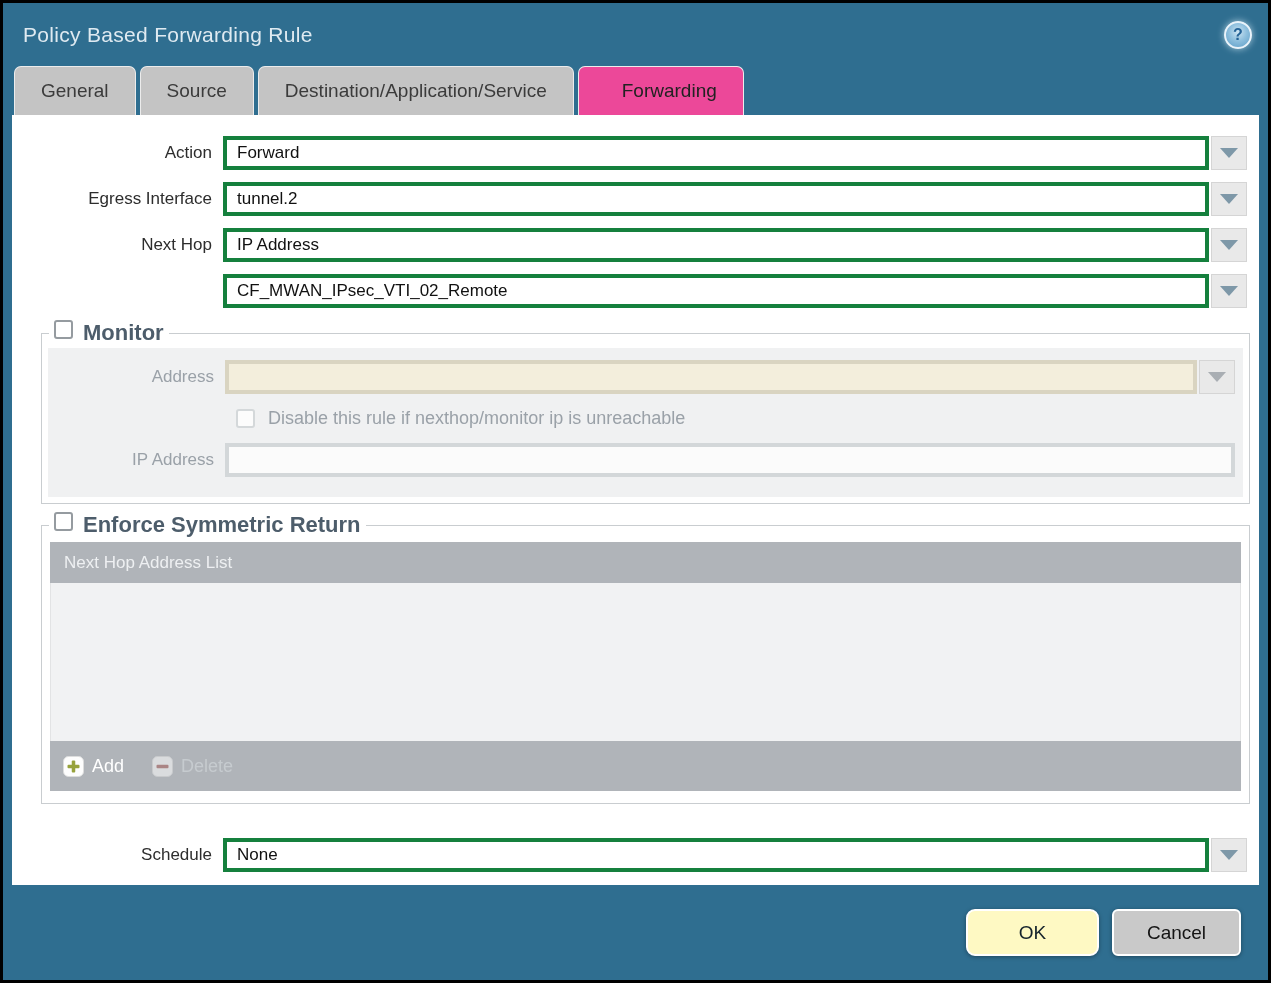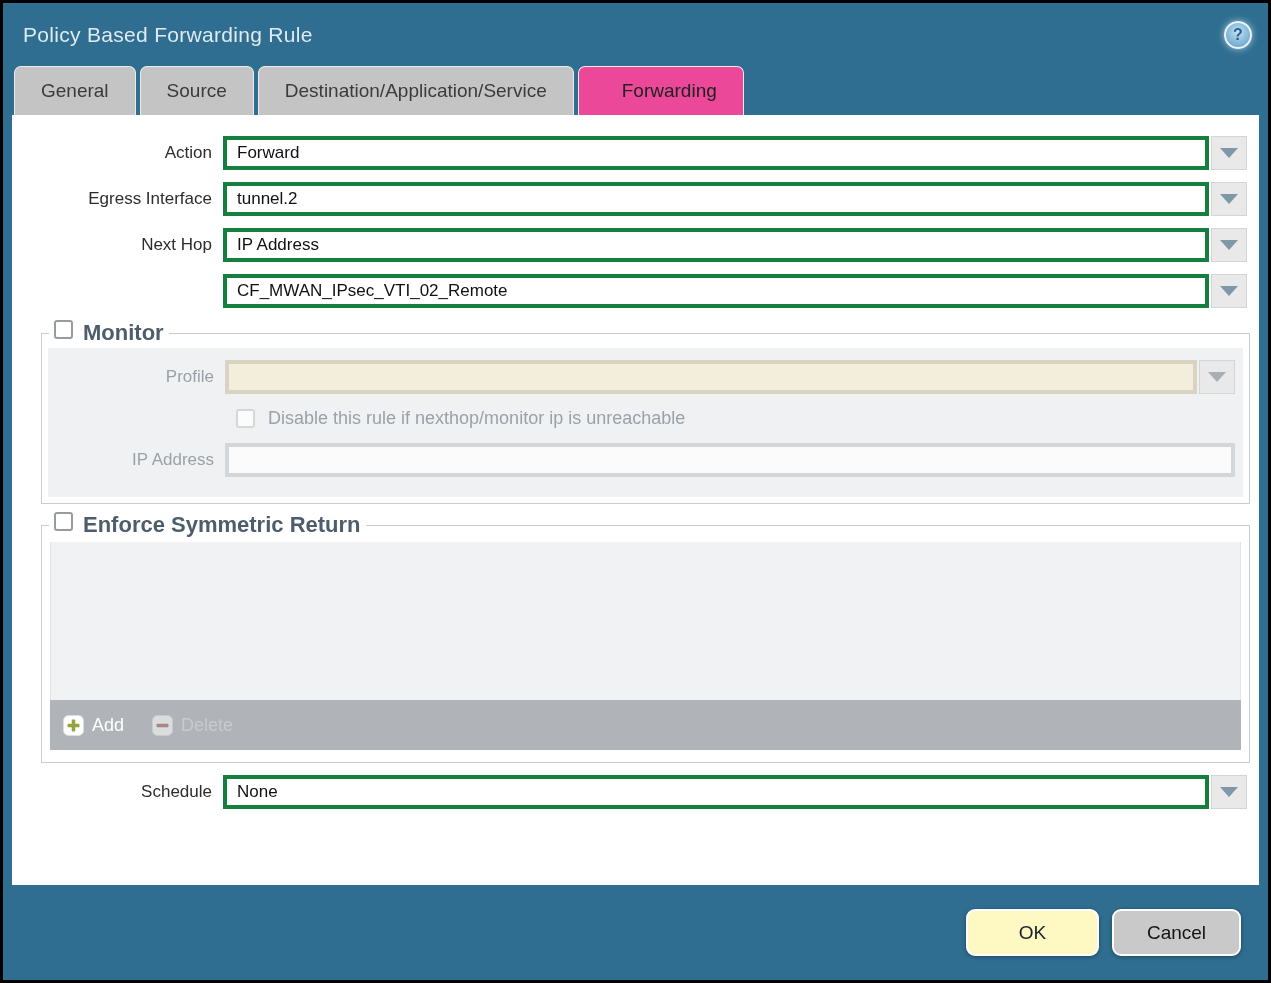--- a/index.html
+++ b/index.html
@@ -94,34 +94,34 @@
     height: 41px; background: #b0b4b9; color: #eef0f2; font-size: 17px;
     display: flex; align-items: center; padding-left: 14px;
   }
   .nh-tbody { height: 158px; background: #f1f2f3; border-left: 1px solid #e2e3e4; border-right: 1px solid #e2e3e4; }
   .nh-tfoot { height: 50px; background: #b0b4b9; display: flex; align-items: center; padding-left: 13px; gap: 28px; }
   .tool { display: flex; align-items: center; gap: 8px; cursor: pointer; }
   .tool.disabled { cursor: default; }
   .tool-label { font-size: 18px; color: #ffffff; }
   .tool.disabled .tool-label { color: #c6cbcf; }
   
-  .schedule-row { margin-top: 12px; }
+  .schedule-row { margin-top: 34px; }
   
   .footerbar {
     position: absolute; left: 0; right: 0; bottom: 0; height: 95px;
     display: flex; align-items: center; justify-content: flex-end;
     padding-right: 27px; gap: 13px;
   }
   .btn {
     height: 47px; border-radius: 9px; border: 2px solid #ffffff;
     font-size: 19px; font-family: inherit; cursor: pointer;
     box-shadow: 0 1px 4px rgba(0,0,0,.35);
   }
   .btn-ok { width: 133px; background: #fef9c3; color: #15232b; }
-  .btn-cancel { width: 129px; background: #c9c9c9; color: #141414; }
+  .btn-cancel { width: 129px; background: #c9c9c9; color: #141414; border-radius: 6px; }
 </style>
 </head>
 <body>
 
 <div class="dialog">
 
   <div class="titlebar">
     <div class="title">Policy Based Forwarding Rule</div>
     <div class="help">
       <span>?</span>
@@ -177,21 +177,21 @@
       </div>
     </div>
 
     <fieldset>
       <legend>
         <span class="checkbox"></span>
         <span>Monitor</span>
       </legend>
       <div class="monitor-body">
         <div class="row">
-          <div class="row-label">Profile</div>
+          <div class="row-label">Address</div>
           <div class="combo">
             <input class="field beige" type="text" disabled="" value="" style="">
             <div class="dd disabled">
               <span class="dd-arrow"></span>
             </div>
           </div>
         </div>
         <div class="disable-row">
           <span class="checkbox disabled"></span>
           <span class="disable-label">Disable this rule if nexthop/monitor ip is unreachable</span>
@@ -204,20 +204,23 @@
         </div>
       </div>
     </fieldset>
 
     <fieldset>
       <legend>
         <span class="checkbox"></span>
         <span>Enforce Symmetric Return</span>
       </legend>
       <div class="nh-table">
+        <div class="nh-thead">
+          <span>Next Hop Address List</span>
+        </div>
         <div class="nh-tbody"></div>
         <div class="nh-tfoot">
           <div class="tool">
             <svg width="21" height="21" viewBox="0 0 21 21">
               <rect x="0.5" y="0.5" width="20" height="20" rx="5" fill="#fdfdfd" stroke="#dcdddd"></rect>
               <rect x="4.5" y="8.75" width="12" height="3.5" rx="1" fill="#97a23c"></rect>
               <rect x="8.75" y="4.5" width="3.5" height="12" rx="1" fill="#97a23c"></rect>
             </svg>
             <span class="tool-label">Add</span>
           </div>

